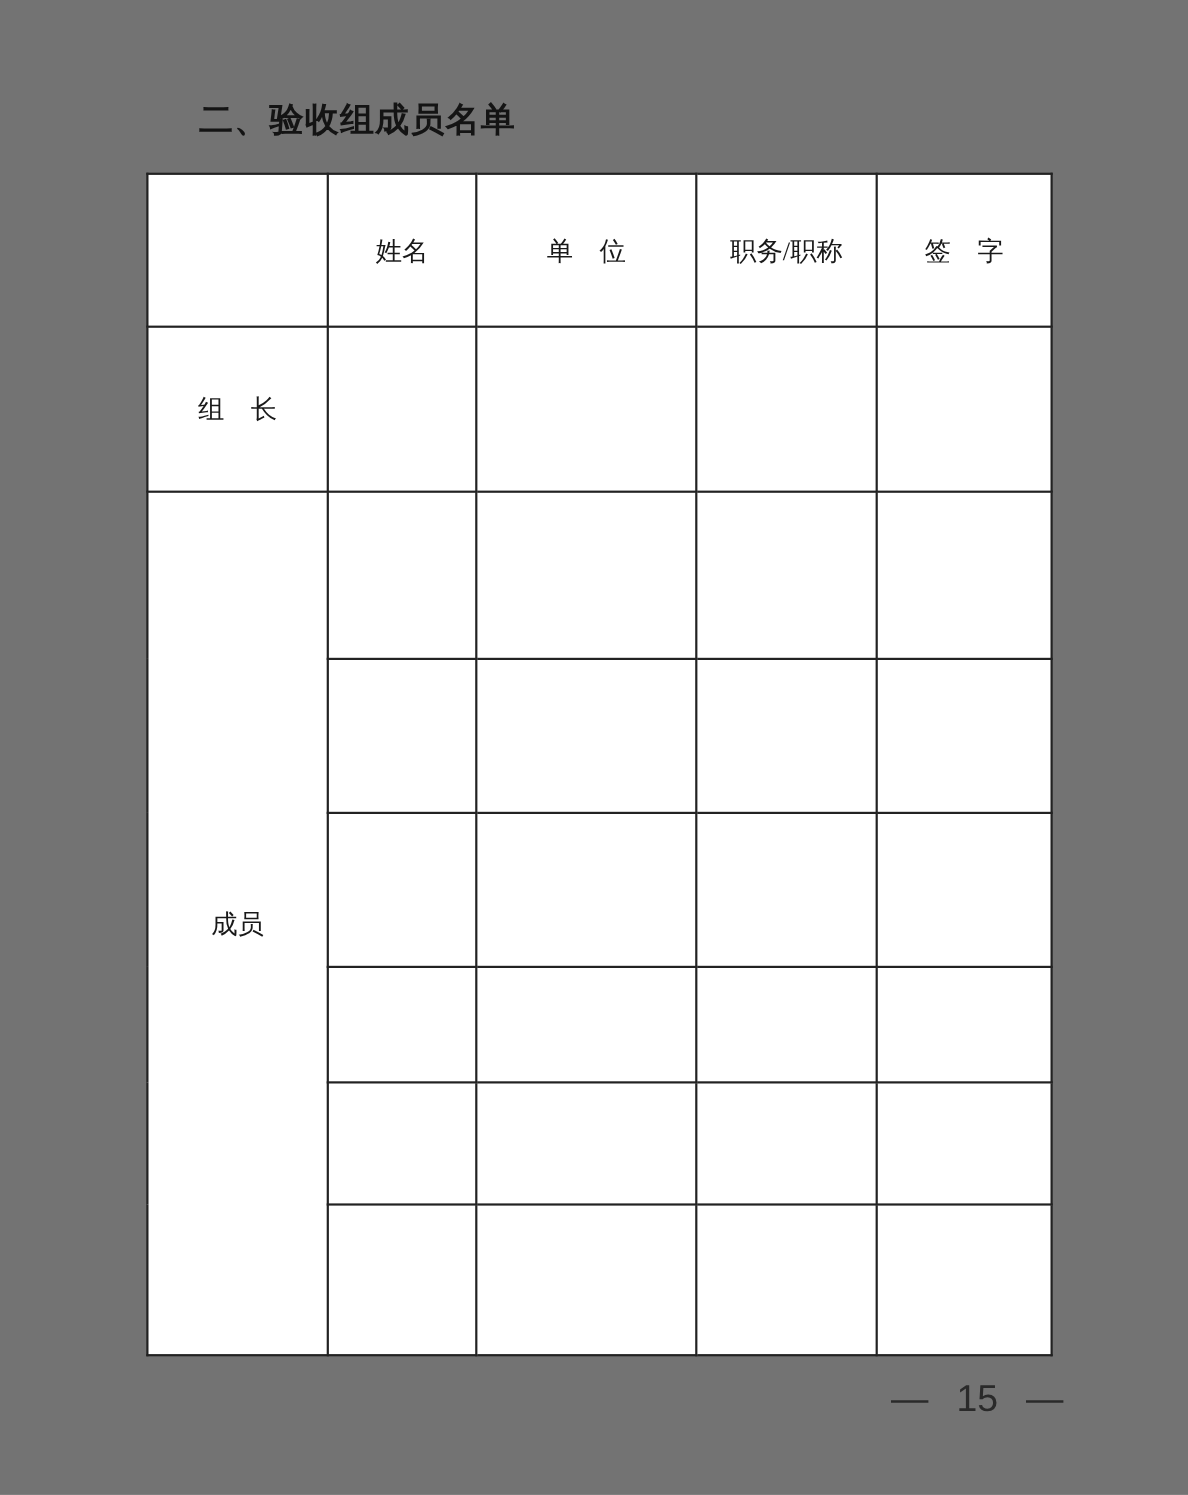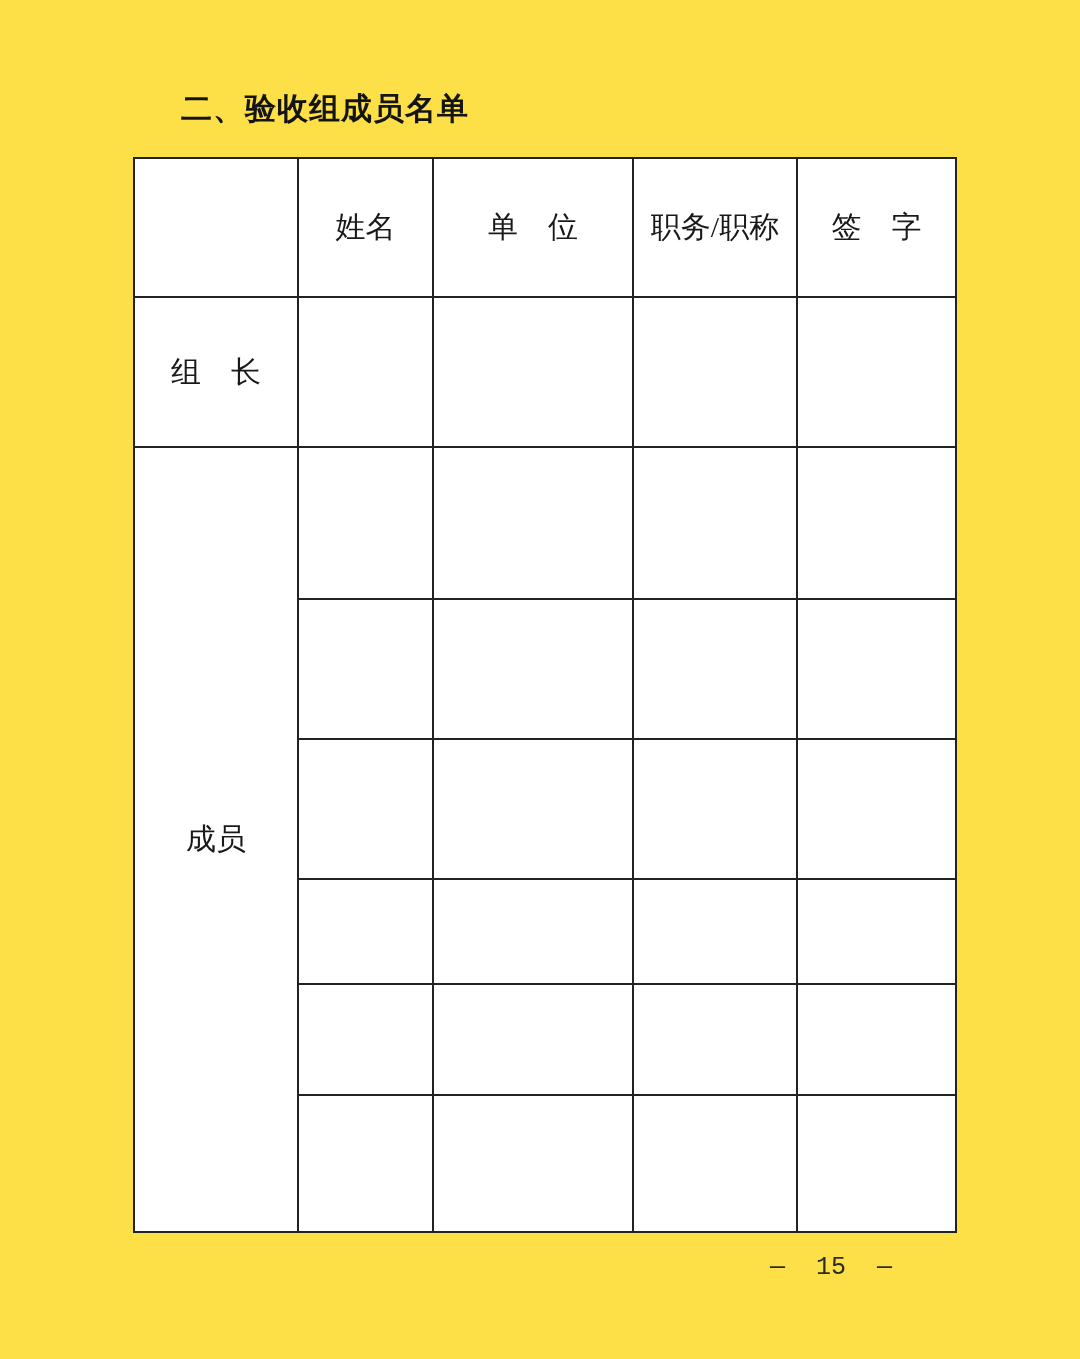--- a/index.html
+++ b/index.html
@@ -10,21 +10,21 @@
     background: #ffffff;
     font-family: "Liberation Sans", sans-serif;
     color: #1c1c1c;
     position: relative;
     overflow: hidden;
   }
 
   .page {
     position: absolute;
     inset: 0;
-    background: #fde047;
+    background: #737373;
   }
 
   .doc-title {
     position: absolute;
     left: 181px;
     top: 88px;
     font-size: 31px;
     font-weight: 700;
     letter-spacing: 1px;
     color: #141414;
@@ -41,21 +41,21 @@
     border-collapse: collapse;
     table-layout: fixed;
   }
 
   table.roster td, table.roster th {
     border: 2px solid #222222;
     padding: 16px;
     text-align: center;
     vertical-align: middle;
     font-weight: 400;
-    font-size: 30px;
+    font-size: 24px;
     color: #191919;
     font-family: "Liberation Serif", "DejaVu Serif", serif;
     background: #ffffff;
   }
 
   col.c1 { width: 164px; }
   col.c2 { width: 135px; }
   col.c3 { width: 200px; }
   col.c4 { width: 164px; }
   col.c5 { width: 159px; }
@@ -65,24 +65,24 @@
   tr.r-m1 { height: 152px; }
   tr.r-m2 { height: 140px; }
   tr.r-m3 { height: 140px; }
   tr.r-m4 { height: 105px; }
   tr.r-m5 { height: 111px; }
   tr.r-m6 { height: 137px; }
 
   .page-footer {
     position: absolute;
     top: 1253px;
-    left: 770px;
-    font-size: 25px;
+    left: 810px;
+    font-size: 34px;
     color: #2a2a2a;
-    font-family: Liberation Mono, monospace;
+    font-family: Liberation Sans, sans-serif;
     word-spacing: 16px;
     white-space: nowrap;
   }
 </style>
 </head>
 <body>
 
 <div class="page">
 
   <div class="doc-title">二、验收组成员名单</div>

